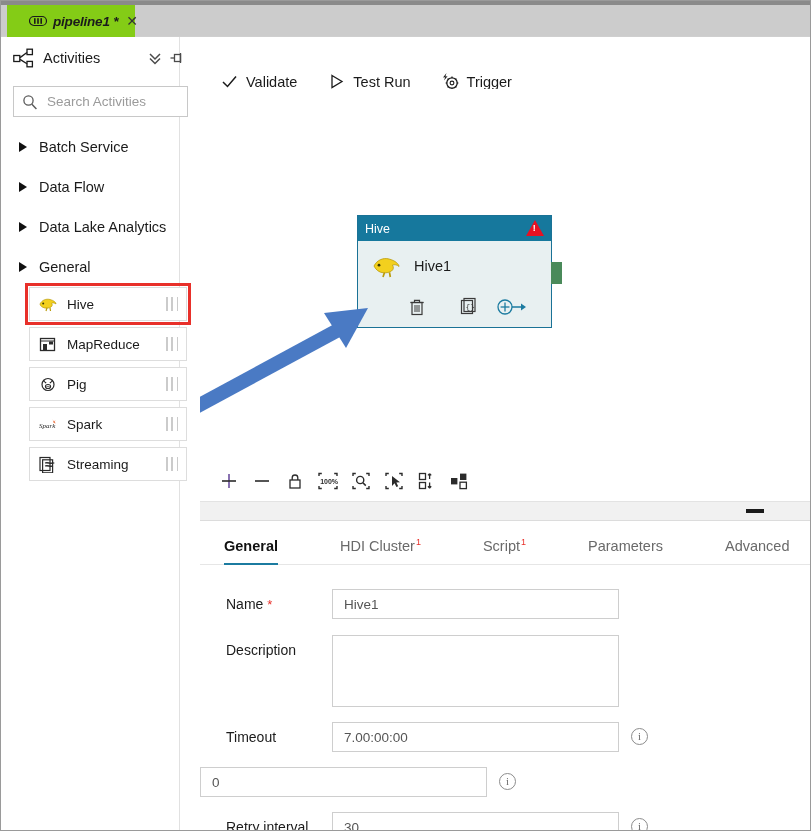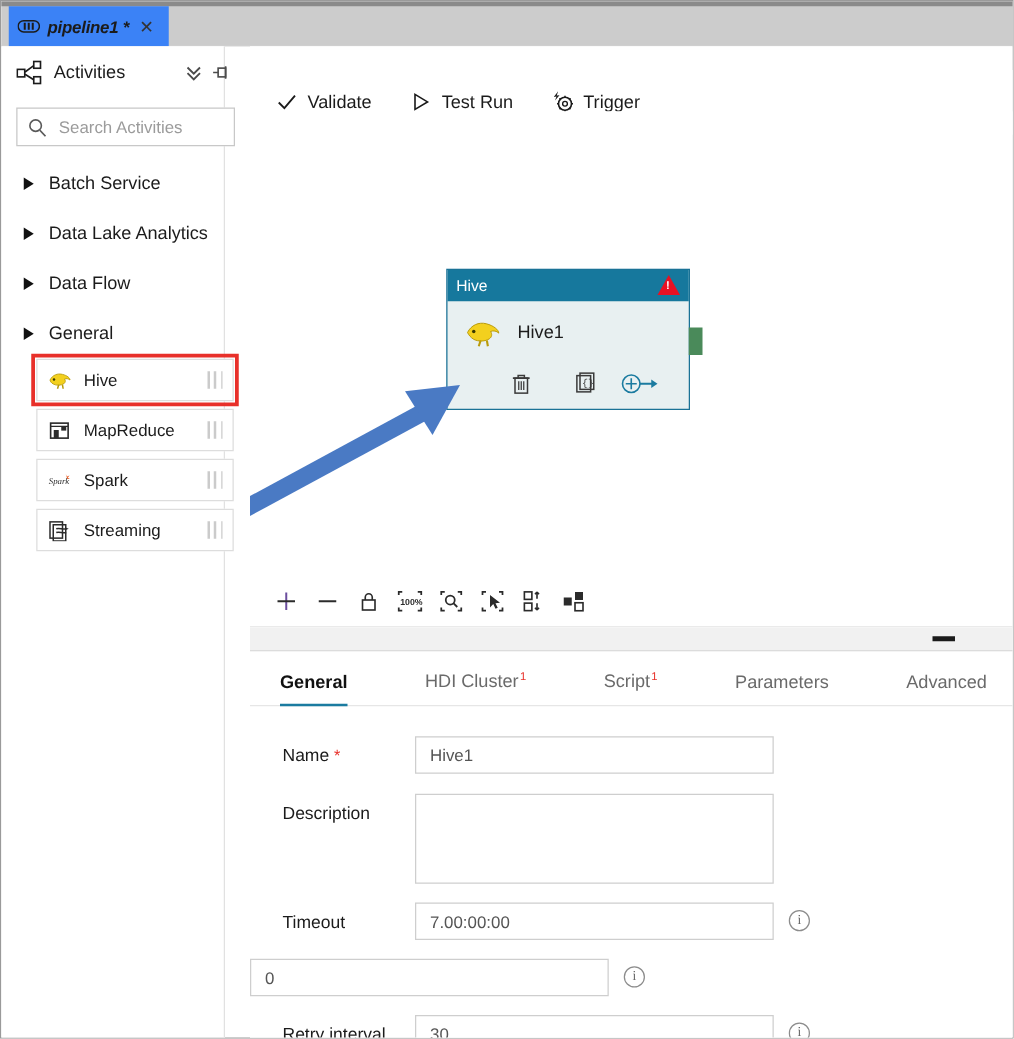--- a/index.html
+++ b/index.html
@@ -27,23 +27,23 @@
     border-bottom: 1px solid #cfcfcf;
   }
   .tabstrip .topbar-line {
     position: absolute; left:0; top:0; width:100%; height:4px;
     background:#8a8a8a;
   }
   .pipetab {
     position: absolute;
     left: 6px; top: 4px;
     width: 128px; height: 32px;
-    background: #3b82f6;
-    display: flex; align-items: center;
-    padding: 0 7px;
+    background: #84cc16;
+    display: flex; align-items: center;
+    padding: 0 22px;
     gap: 6px;
   }
   .pipetab .pt-icon { width: 18px; height: 14px; flex: none; position: relative; }
   .pipetab .pt-label {
     font-style: italic;
     font-weight: bold;
     font-size: 13.5px;
     color: #1b1b1b;
     letter-spacing: -0.2px;
     white-space: nowrap;
@@ -355,26 +355,26 @@
 
     <div class="cat-list">
 
       <div class="cat">
         <span class="tri"></span>
         <span class="cat-label">Batch Service</span>
       </div>
 
       <div class="cat">
         <span class="tri"></span>
-        <span class="cat-label">Data Lake Analytics</span>
+        <span class="cat-label">Data Flow</span>
       </div>
 
       <div class="cat">
         <span class="tri"></span>
-        <span class="cat-label">Data Flow</span>
+        <span class="cat-label">Data Lake Analytics</span>
       </div>
 
       <div class="cat">
         <span class="tri"></span>
         <span class="cat-label">General</span>
       </div>
 
 
       <div class="leaf highlight">
         <span class="lf-icon">
@@ -402,20 +402,39 @@
           </svg>
         </span>
         <span class="lf-label">MapReduce</span>
         <span class="grip">
             <i></i>
             <i></i>
             <i></i>
           </span>
       </div>
 
+      <div class="leaf">
+        <span class="lf-icon">
+          <svg width="20" height="18" viewBox="0 0 20 18">
+            <circle cx="10" cy="9.5" r="6" fill="none" stroke="#2b2b2b" stroke-width="1.2"></circle>
+            <ellipse cx="10" cy="11.5" rx="2.6" ry="2" fill="none" stroke="#2b2b2b" stroke-width="1.1"></ellipse>
+            <circle cx="9.1" cy="11.4" r="0.6" fill="#2b2b2b"></circle>
+            <circle cx="10.9" cy="11.4" r="0.6" fill="#2b2b2b"></circle>
+            <circle cx="7.6" cy="7.6" r="0.8" fill="#2b2b2b"></circle>
+            <circle cx="12.4" cy="7.6" r="0.8" fill="#2b2b2b"></circle>
+            <path d="M5.5 5 L6.6 7.2 M14.5 5 L13.4 7.2" stroke="#2b2b2b" stroke-width="1.2"></path>
+          </svg>
+        </span>
+        <span class="lf-label">Pig</span>
+        <span class="grip">
+            <i></i>
+            <i></i>
+            <i></i>
+          </span>
+      </div>
 
       <div class="leaf">
         <span class="lf-icon">
           <svg width="20" height="18" viewBox="0 0 20 18">
             <text x="1" y="12.5" font-family="Liberation Serif, serif" font-size="7" font-style="italic" fill="#2b2b2b">Spark</text>
             <path d="M14.6 4.2 L15.6 6.2 L17.6 5.4 L16.2 7.1 L18 8.2 L15.8 8.1 Z" fill="#e8602a"></path>
           </svg>
         </span>
         <span class="lf-label">Spark</span>
         <span class="grip">

